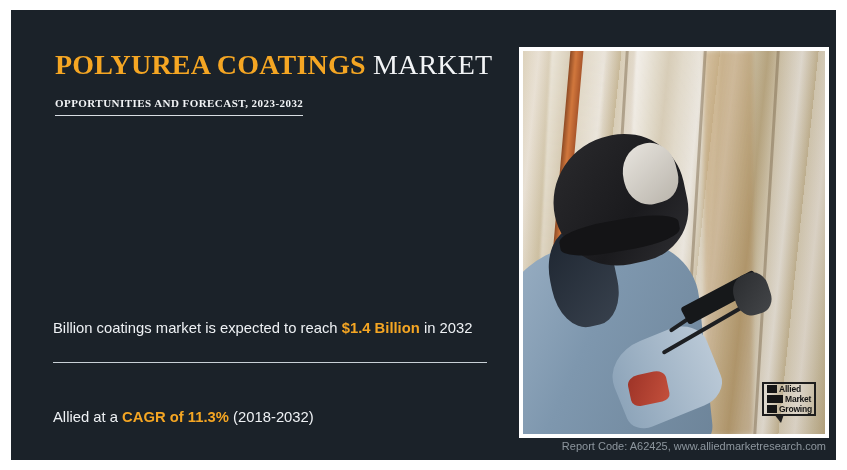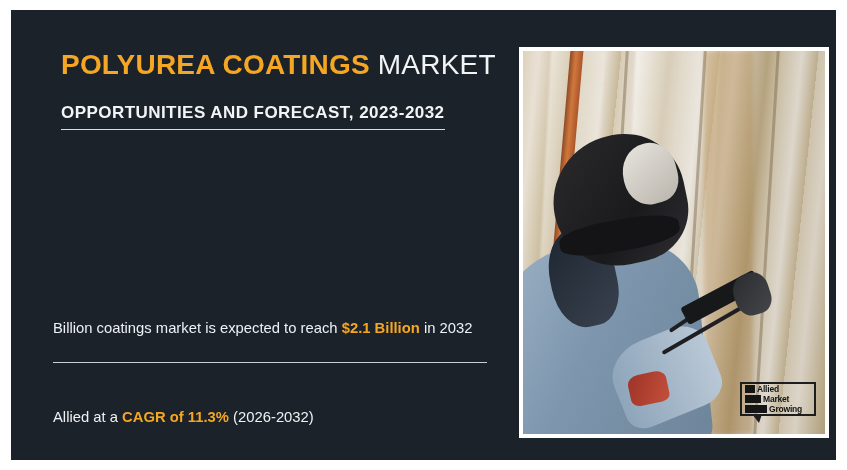--- a/index.html
+++ b/index.html
@@ -30,41 +30,42 @@
     position: absolute;
     left: 42px;
     top: 0;
     width: 440px;
     height: 450px;
   }
 
   .title-block {
     position: absolute;
     top: 40px;
-    left: 8px;
+    left: 2px;
+    font-family: Liberation Serif, serif;
   }
   .market-title {
     font-size: 28px;
     letter-spacing: 0.2px;
     line-height: 1.05;
     white-space: nowrap;
   }
   .market-title .t-strong {
     color: #f5a623;
     font-weight: 700;
   }
   .market-title .t-light {
     color: #f2f4f6;
     font-weight: 400;
   }
 
   .subtitle {
-    margin-top: 24px;
+    margin-top: 18px;
     display: inline-block;
-    font-size: 17px;
+    font-size: 11px;
     font-weight: 700;
     color: #f2f4f6;
     letter-spacing: 0.45px;
     padding-bottom: 6px;
     border-bottom: 1.5px solid #d8dde2;
     white-space: nowrap;
   }
 
   .stat-block {
     position: absolute;
@@ -310,21 +311,21 @@
     background: linear-gradient(120deg, #9d3327, #c4503c);
     border-radius: 30% 28% 22% 24%;
     transform: rotate(-12deg);
   }
 
   
   .logo-badge {
     position: absolute;
     right: 9px;
     bottom: 12px;
-    width: 76px;
+    width: 54px;
     height: 40px;
   }
   .logo-bubble {
     position: relative;
     width: 100%;
     height: 34px;
     border: 2px solid #1d1d1d;
     background: rgba(255,255,255,0.10);
     box-sizing: border-box;
     display: flex;
@@ -391,28 +392,28 @@
 
     <div class="title-block">
       <div class="market-title">
         <span class="t-strong">POLYUREA COATINGS</span><span class="t-light"> MARKET</span>
       </div>
       <div class="subtitle">OPPORTUNITIES AND FORECAST, 2023-2032</div>
     </div>
 
     <div class="stat-block">
       <div class="stat-line">
-        <span>Billion coatings market is expected to reach </span><span class="hl">$2.1 Billion</span><span> in 2032</span>
+        <span>Billion coatings market is expected to reach </span><span class="hl">$1.4 Billion</span><span> in 2032</span>
       </div>
       <div class="divider"></div>
     </div>
 
     <div class="stat-block-2">
       <div class="stat-line">
-        <span>Allied at a </span><span class="hl">CAGR of 11.3%</span><span> (2026-2032)</span>
+        <span>Allied at a </span><span class="hl">CAGR of 11.3%</span><span> (2018-2032)</span>
       </div>
     </div>
 
   </div>
 
   <div class="photo-frame">
     <div class="photo">
       <div class="wall"></div>
       <div class="wall-sheen"></div>
       <div class="wall-sheen2"></div>
@@ -450,14 +451,15 @@
               <span class="logo-bar b3"></span>
               <span class="logo-word">Growing</span>
             </div>
           </div>
         </div>
       </div>
 
     </div>
   </div>
 
+  <div class="footer-note">Report Code: A62425, www.alliedmarketresearch.com</div>
 
 </div>
 
 </body></html>

